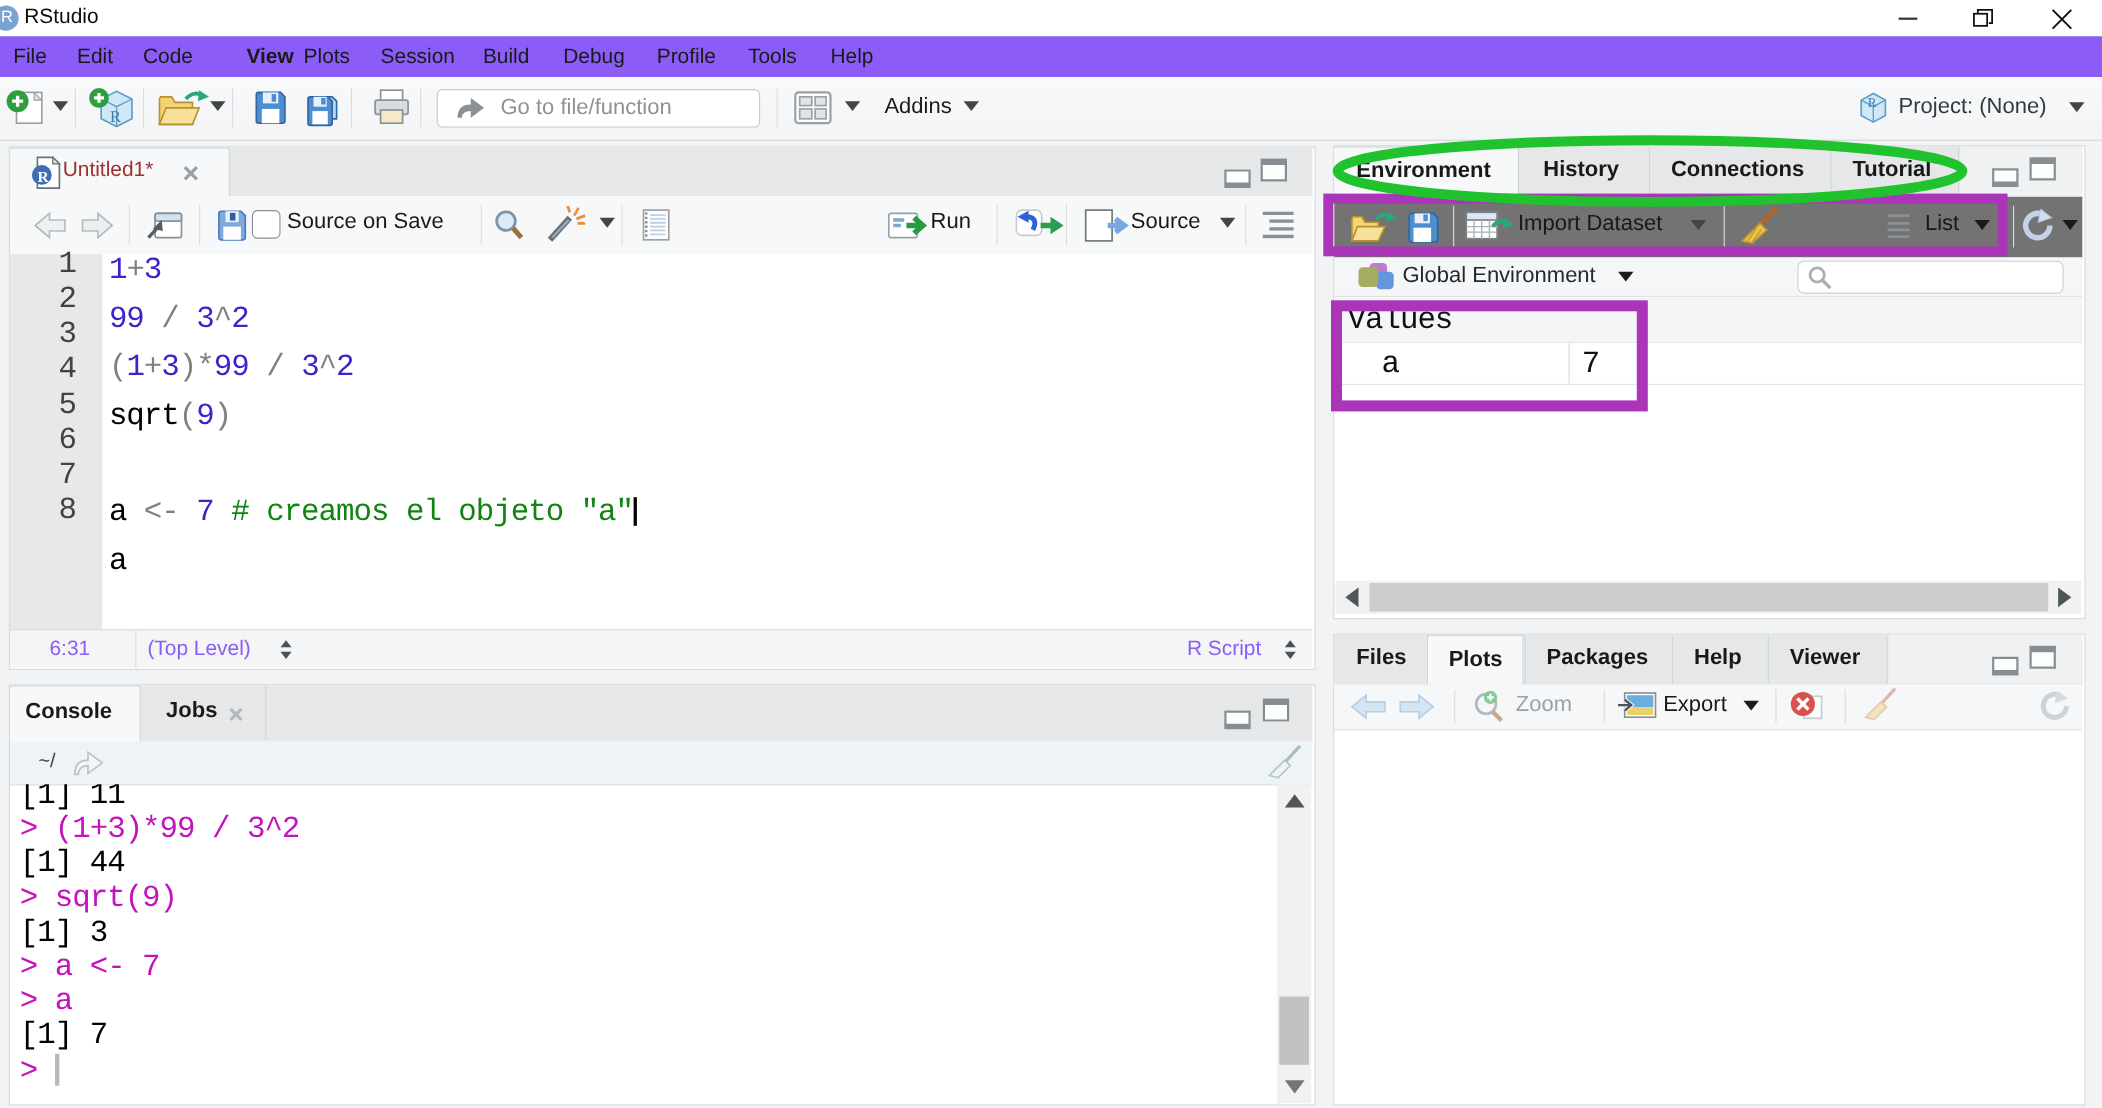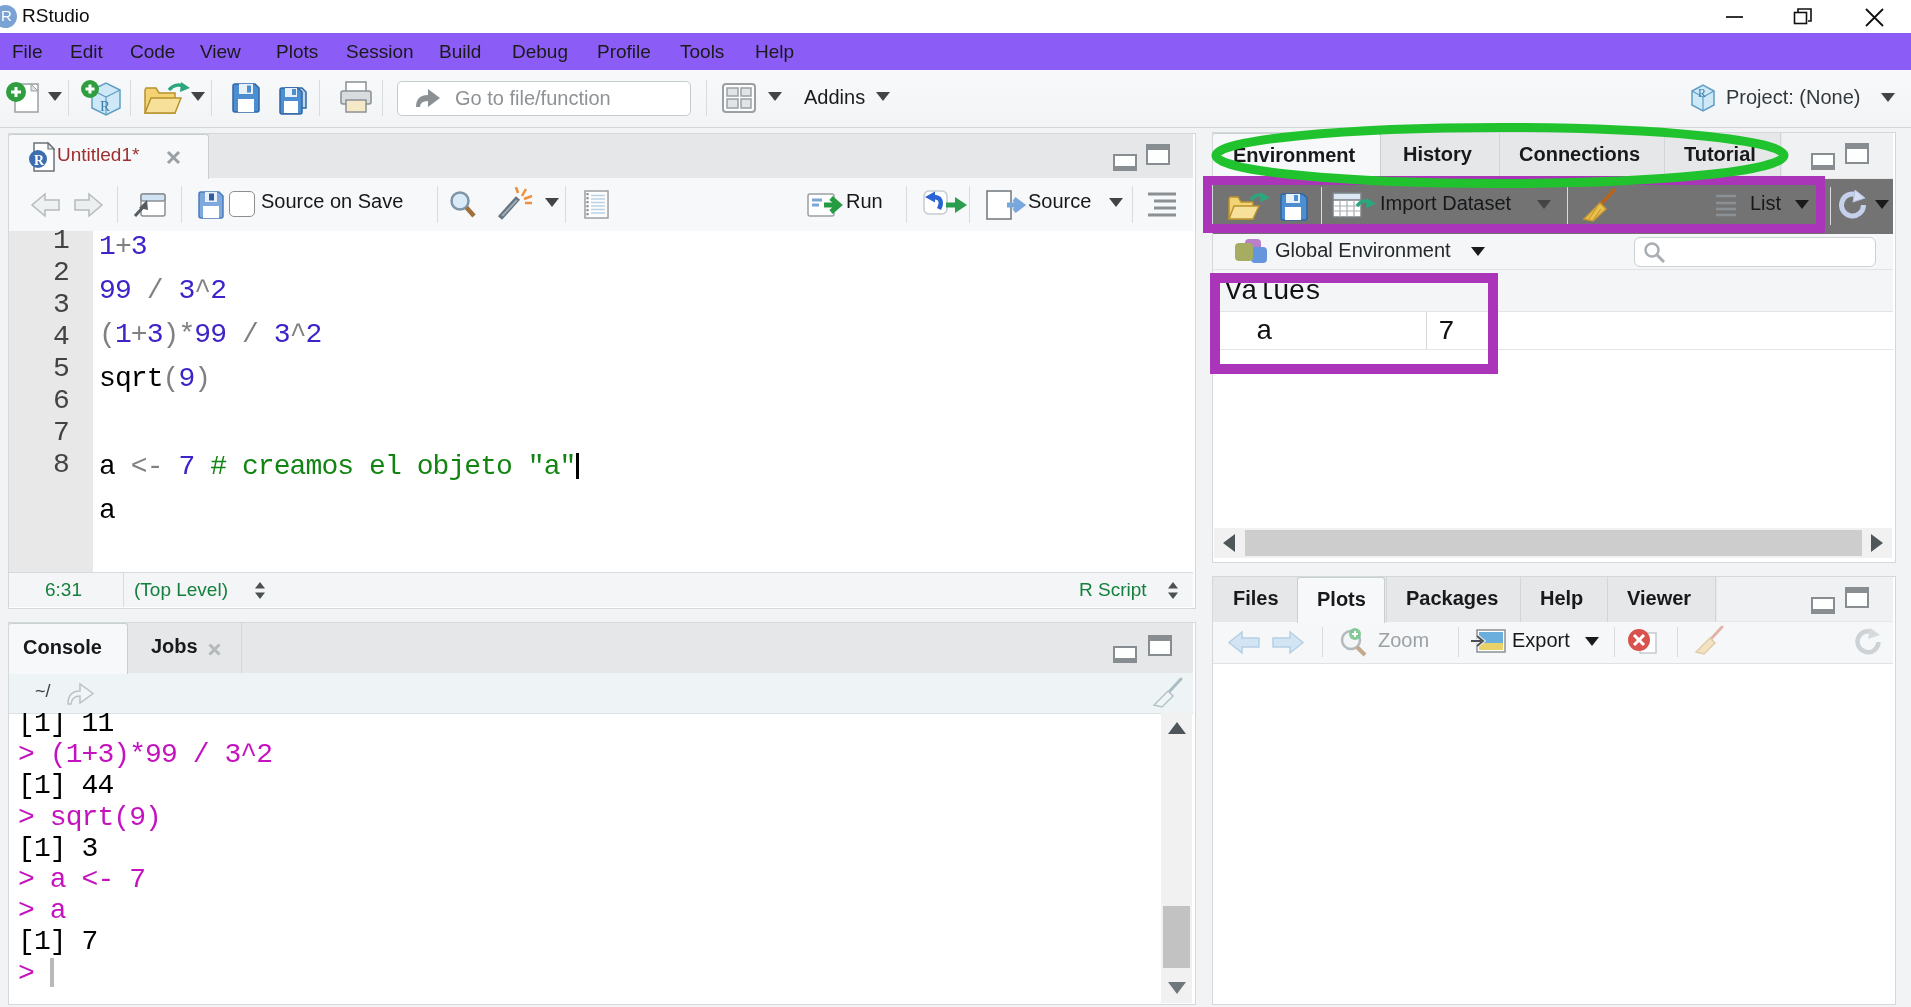--- a/index.html
+++ b/index.html
@@ -30,21 +30,21 @@
     <rect x="1.5" y="4.5" width="12" height="11" fill="#fff" stroke="#111" stroke-width="1.6"></rect>
   </svg>
   <svg class="abs" style="left:1865px;top:8px;" width="19" height="19">
       <path d="M1 1 L18 18 M18 1 L1 18" stroke="#111" stroke-width="1.8"></path>
     </svg>
 
   <div class="abs" style="left:0;top:33px;width:1911px;height:37px;background:#8b5cf6;font-size:19px;color:#1a1a1a;">
     <span class="abs" style="left:12px;top:8px;">File</span>
     <span class="abs" style="left:70px;top:8px;">Edit</span>
     <span class="abs" style="left:130px;top:8px;">Code</span>
-    <span class="abs" style="left:200px;top:8px;">View</span>
+    <span class="abs" style="left:224px;top:8px;font-weight:bold;">View</span>
     <span class="abs" style="left:276px;top:8px;">Plots</span>
     <span class="abs" style="left:346px;top:8px;">Session</span>
     <span class="abs" style="left:439px;top:8px;">Build</span>
     <span class="abs" style="left:512px;top:8px;">Debug</span>
     <span class="abs" style="left:597px;top:8px;">Profile</span>
     <span class="abs" style="left:680px;top:8px;">Tools</span>
     <span class="abs" style="left:755px;top:8px;">Help</span>
   </div>
 
   <div class="abs" style="left:0;top:70px;width:1911px;height:57px;background:linear-gradient(#f8f9fa,#f2f4f5);border-bottom:1px solid #d2d6d9;" id="maintb">
@@ -216,21 +216,21 @@
       <div class="mono abs" style="left:90px;top:-6px;font-size:28px;letter-spacing:-0.92px;line-height:44px;white-space:pre;color:#000;"><span style="color:#3b24c8">1</span><span style="color:#808080">+</span><span style="color:#3b24c8">3</span>
 <span style="color:#3b24c8">99</span> <span style="color:#808080">/</span> <span style="color:#3b24c8">3</span><span style="color:#808080">^</span><span style="color:#3b24c8">2</span>
 <span style="color:#808080">(</span><span style="color:#3b24c8">1</span><span style="color:#808080">+</span><span style="color:#3b24c8">3</span><span style="color:#808080">)*</span><span style="color:#3b24c8">99</span> <span style="color:#808080">/</span> <span style="color:#3b24c8">3</span><span style="color:#808080">^</span><span style="color:#3b24c8">2</span>
 sqrt<span style="color:#808080">(</span><span style="color:#3b24c8">9</span><span style="color:#808080">)</span>
 
 a <span style="color:#808080">&lt;-</span> <span style="color:#3b24c8">7</span> <span style="color:#128412"># creamos el objeto "a"</span><span style="display:inline-block;width:3px;height:26px;background:#000;vertical-align:-5px;"></span>
 a
 </div>
     </div>
 
-    <div class="abs" style="left:0;top:438px;width:1184px;height:34px;background:#f3f5f6;border-top:1px solid #d6dadc;font-size:19px;color:#15803d;">
+    <div class="abs" style="left:0;top:438px;width:1184px;height:34px;background:#f3f5f6;border-top:1px solid #d6dadc;font-size:19px;color:#8b5cf6;">
       <span class="abs" style="left:36px;top:6px;">6:31</span>
       <div class="sep" style="left:114px;top:0;height:34px;"></div>
       <span class="abs" style="left:125px;top:6px;">(Top Level)</span>
       <svg class="abs" style="left:245px;top:8px;" width="12" height="19">
           <path d="M6 1 L11 7.5 L1 7.5 Z" fill="#4a5054"></path>
           <path d="M6 18 L11 11.5 L1 11.5 Z" fill="#4a5054"></path>
         </svg>
       <span class="abs" style="left:1070px;top:6px;">R Script</span>
       <svg class="abs" style="left:1158px;top:8px;" width="12" height="19">
           <path d="M6 1 L11 7.5 L1 7.5 Z" fill="#4a5054"></path>

